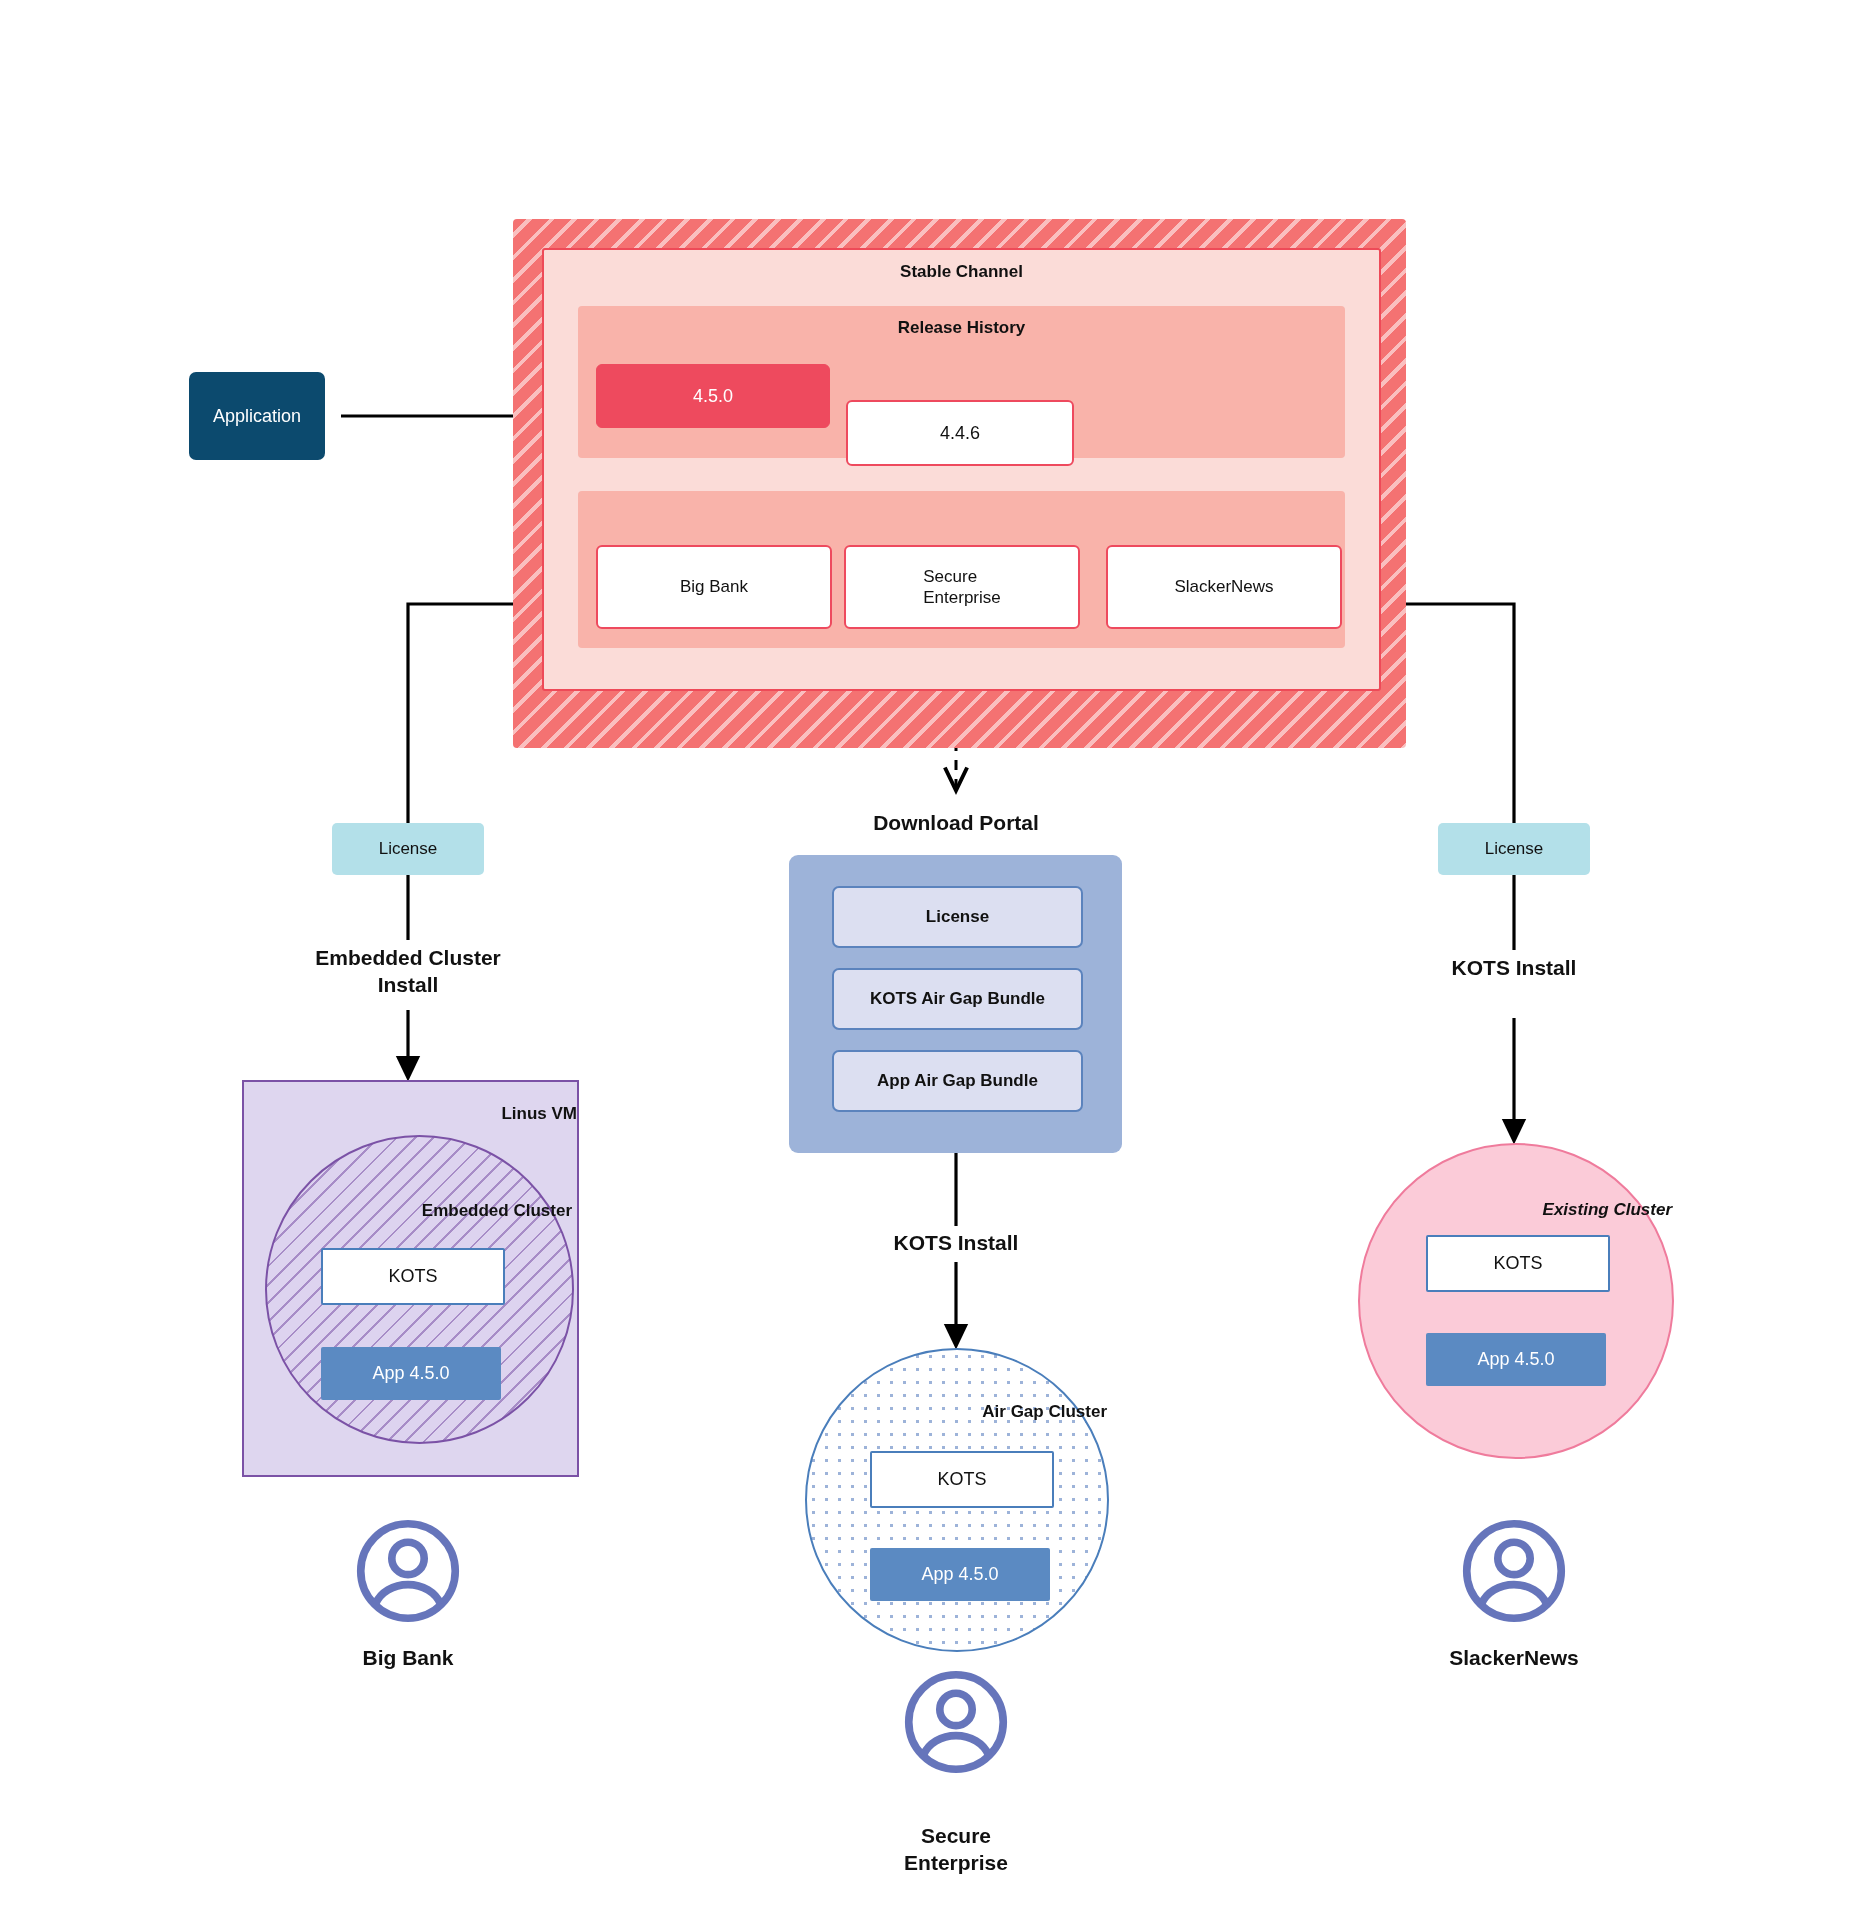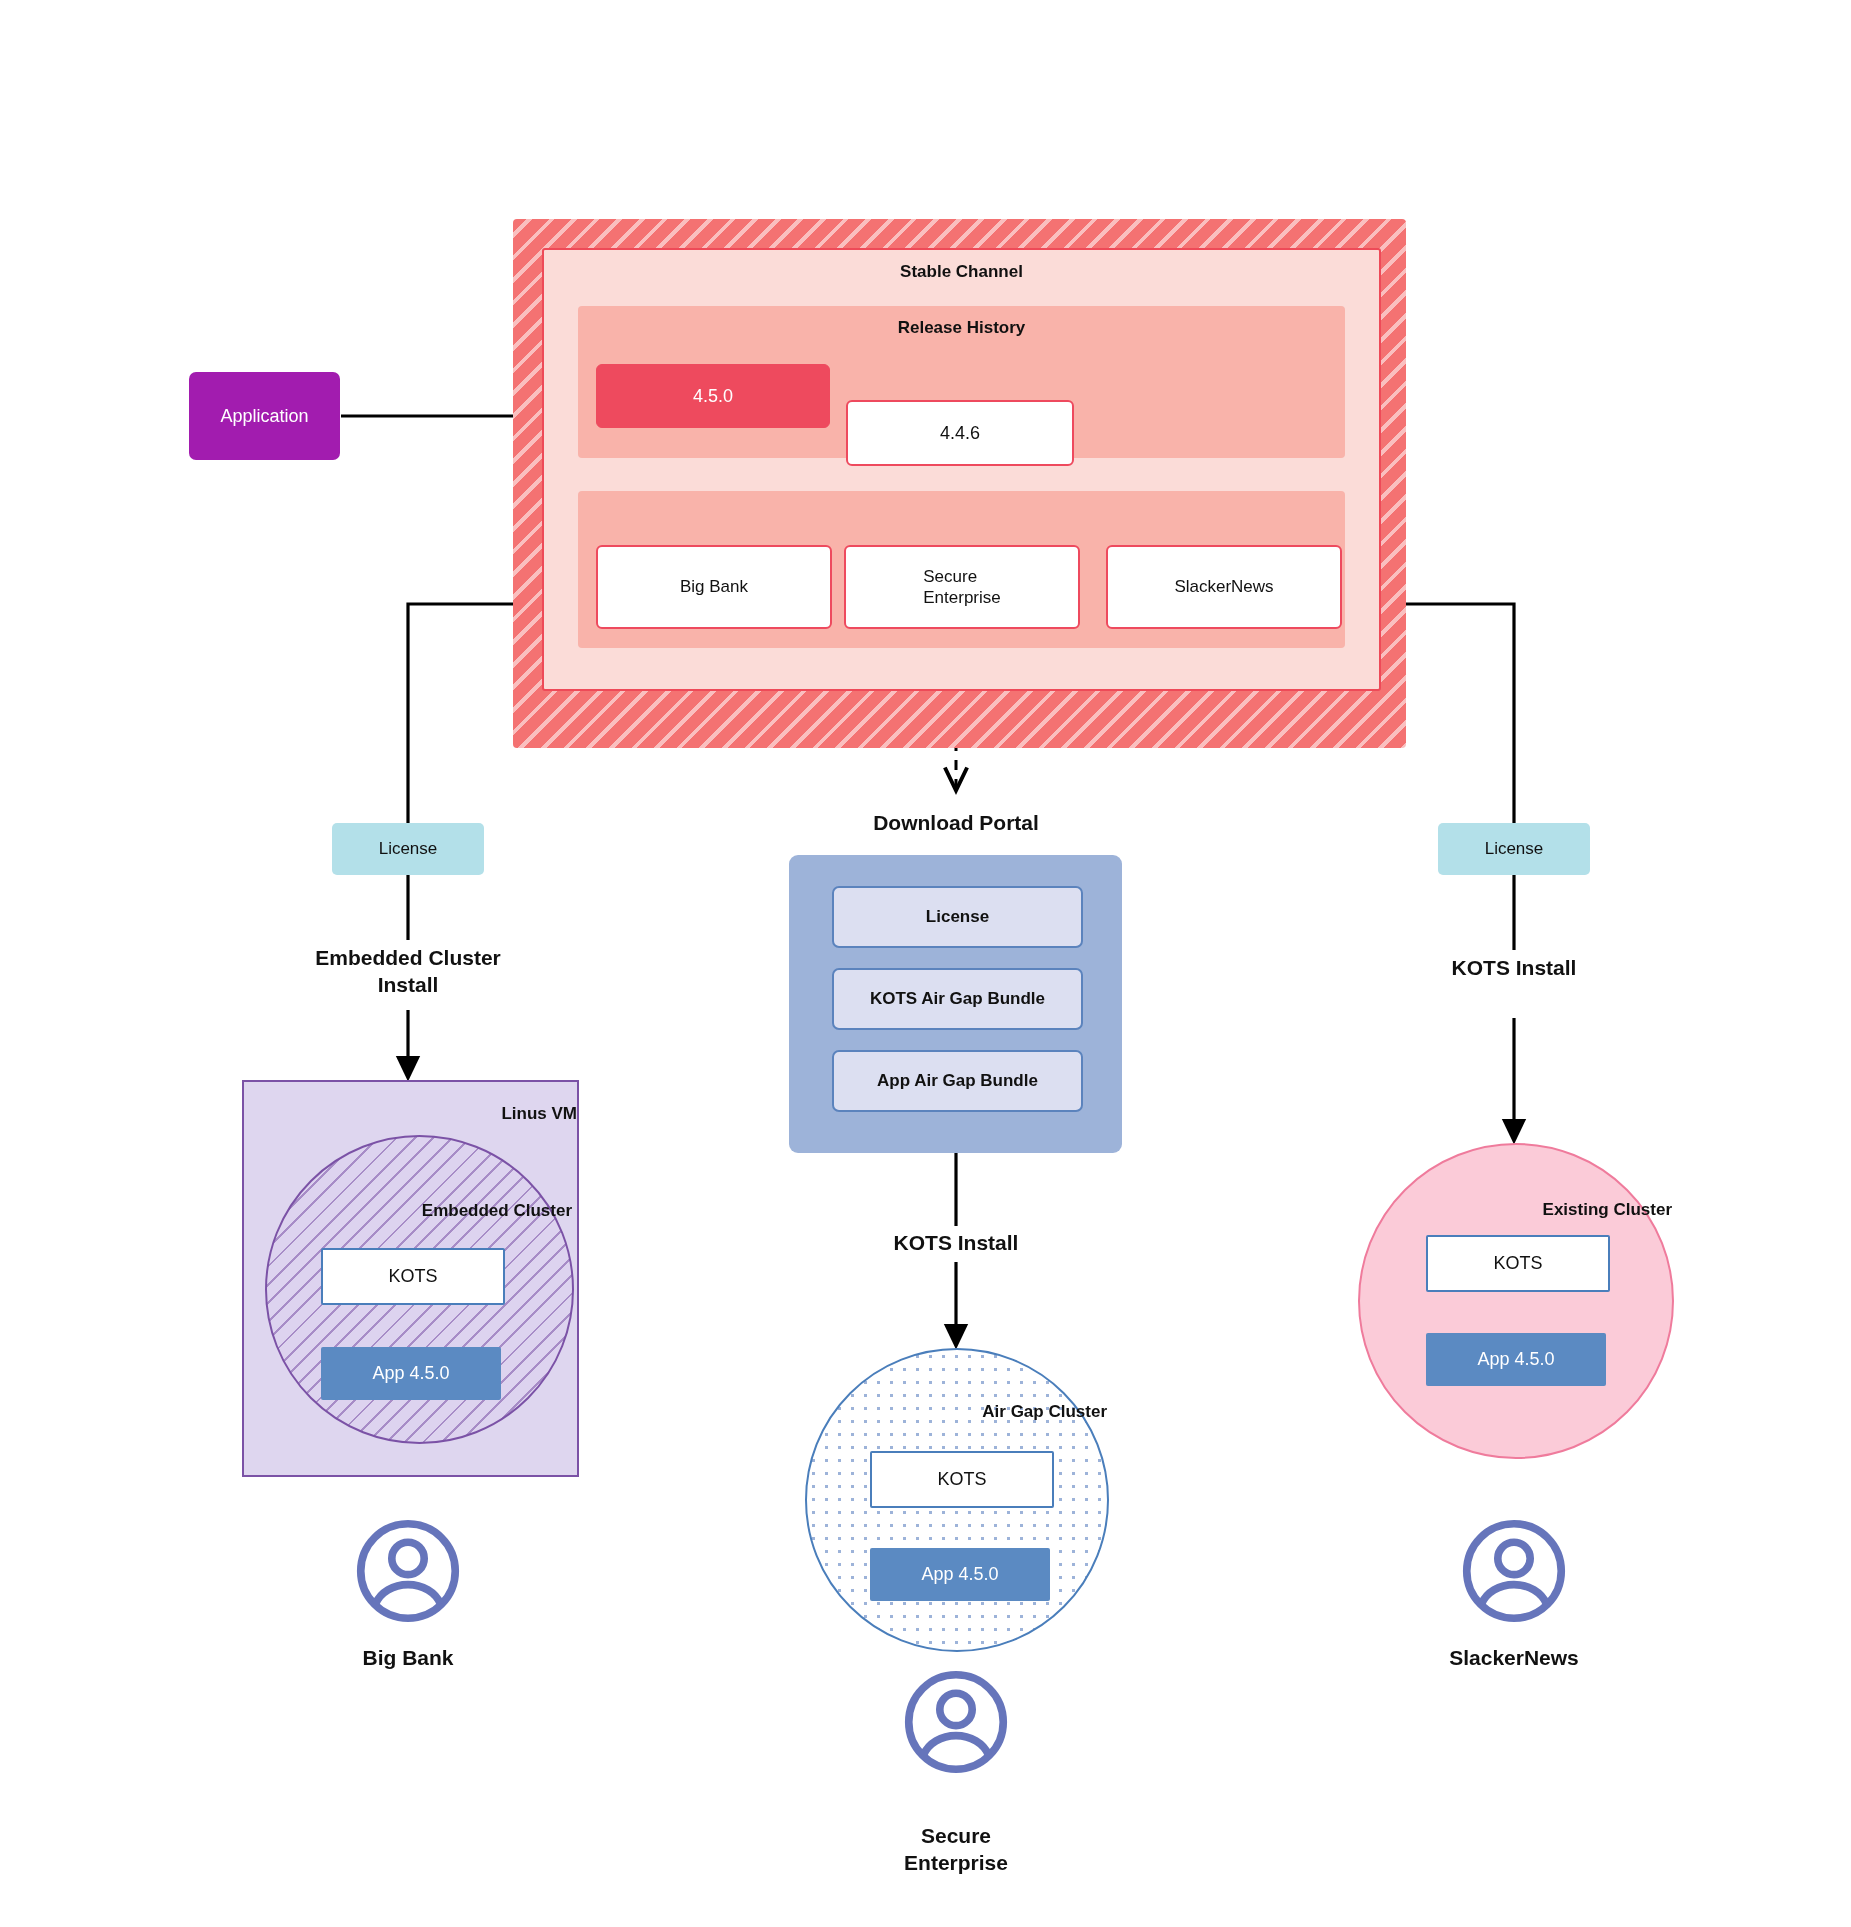--- a/index.html
+++ b/index.html
@@ -62,22 +62,22 @@
   }
   .release-chip.current{background:#ee4a5e;border:1px solid #ee4a5e;color:#ffffff;}
   .release-chip.prior{background:#ffffff;border:2px solid #ee4a5e;color:#111;}
   .customer-chip{
     position:absolute;top:54px;height:80px;border-radius:6px;
     background:#ffffff;border:2px solid #ee4a5e;color:#111;font-size:17px;
   }
 
   
   #application-box{
-    left:189px;top:372px;width:151px;height:88px;
-    background:#a21caf;color:#ffffff;border-radius:7px;font-size:18px;
+    left:189px;top:372px;width:136px;height:88px;
+    background:#0c4a6e;color:#ffffff;border-radius:7px;font-size:18px;
   }
 
   
   .license-chip{
     background:#b3e0e9;color:#111;border-radius:5px;
     font-size:17px;width:152px;height:52px;
   }
 
   
   #download-portal{
@@ -250,21 +250,21 @@
     </svg>
   </div>
   <div class="abs persona-label" style="left:756px;top:1823px;width:400px;white-space:pre-line;">Secure
 Enterprise</div>
 
   <div class="abs ctr license-chip" style="left:1438px;top:823px;">License</div>
 
   <div class="abs flow-label" style="left:1314px;top:955px;width:400px;text-align:center;">KOTS Install</div>
 
   <div class="abs" id="existing-cluster">
-    <div class="cluster-heading" style="top:55px;">Existing Cluster</div>
+    <div class="cluster-heading" style="top:55px;font-style:italic;">Existing Cluster</div>
     <div class="kots-box ctr" style="left:66px;top:90px;width:180px;height:53px;">KOTS</div>
     <div class="app-box ctr" style="left:66px;top:188px;width:180px;height:53px;">App 4.5.0</div>
   </div>
 
   <div class="abs persona-icon" style="left:1460px;top:1517px;">
     <svg width="108" height="108" viewBox="0 0 48 48" xmlns="http://www.w3.org/2000/svg">
       <circle cx="24" cy="24" r="21" fill="none" stroke="#6675bb" stroke-width="3.4"></circle>
       <circle cx="24" cy="18.4" r="7.2" fill="none" stroke="#6675bb" stroke-width="3.4"></circle>
       <path d="M9.6 38.6a15.2 12.6 0 0 1 28.8 0" fill="none" stroke="#6675bb" stroke-width="3.4"></path>
     </svg>

